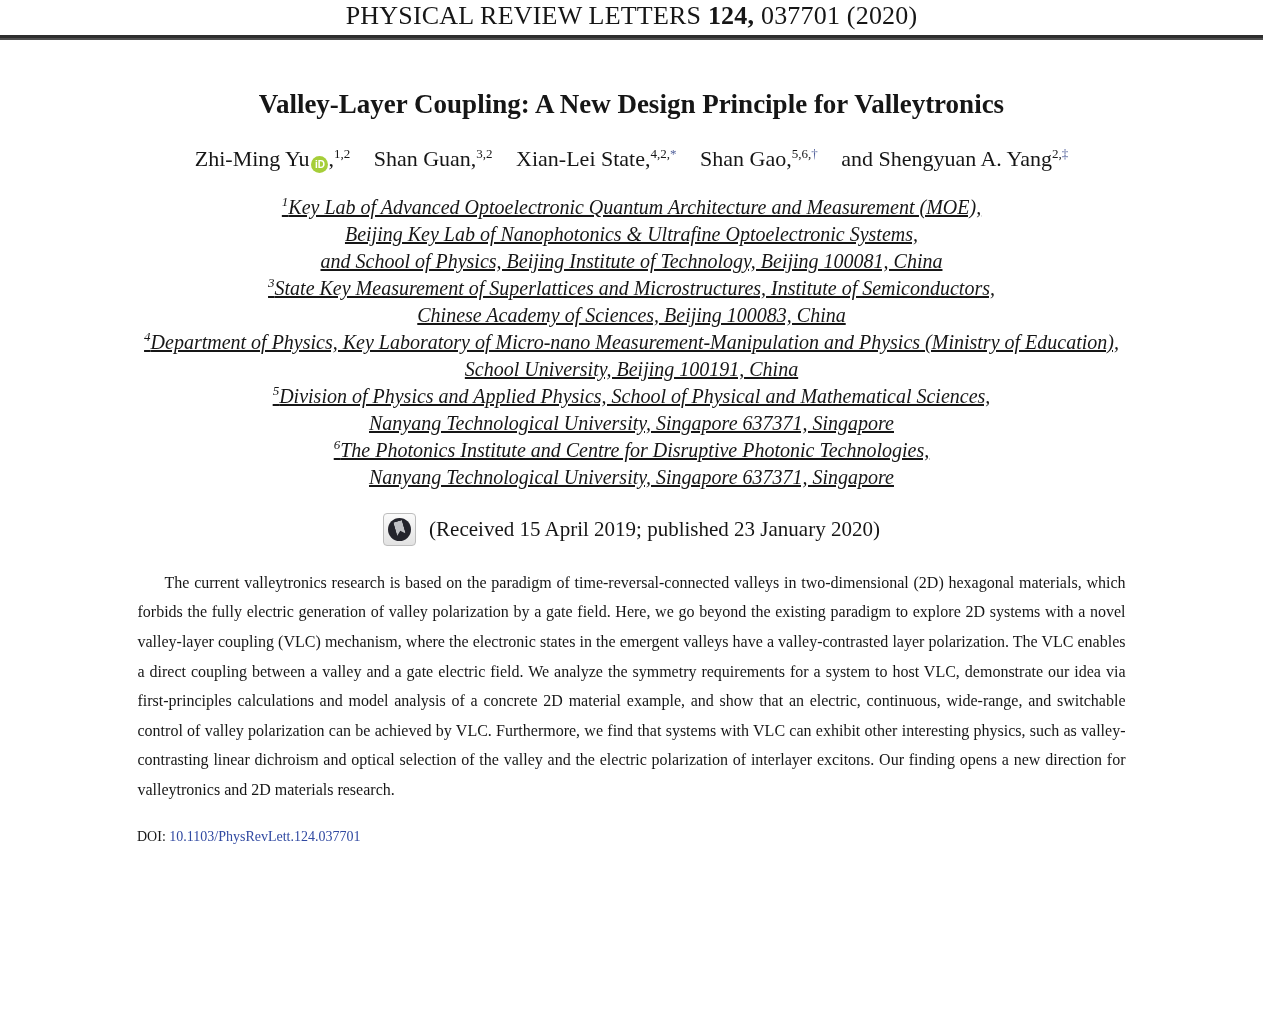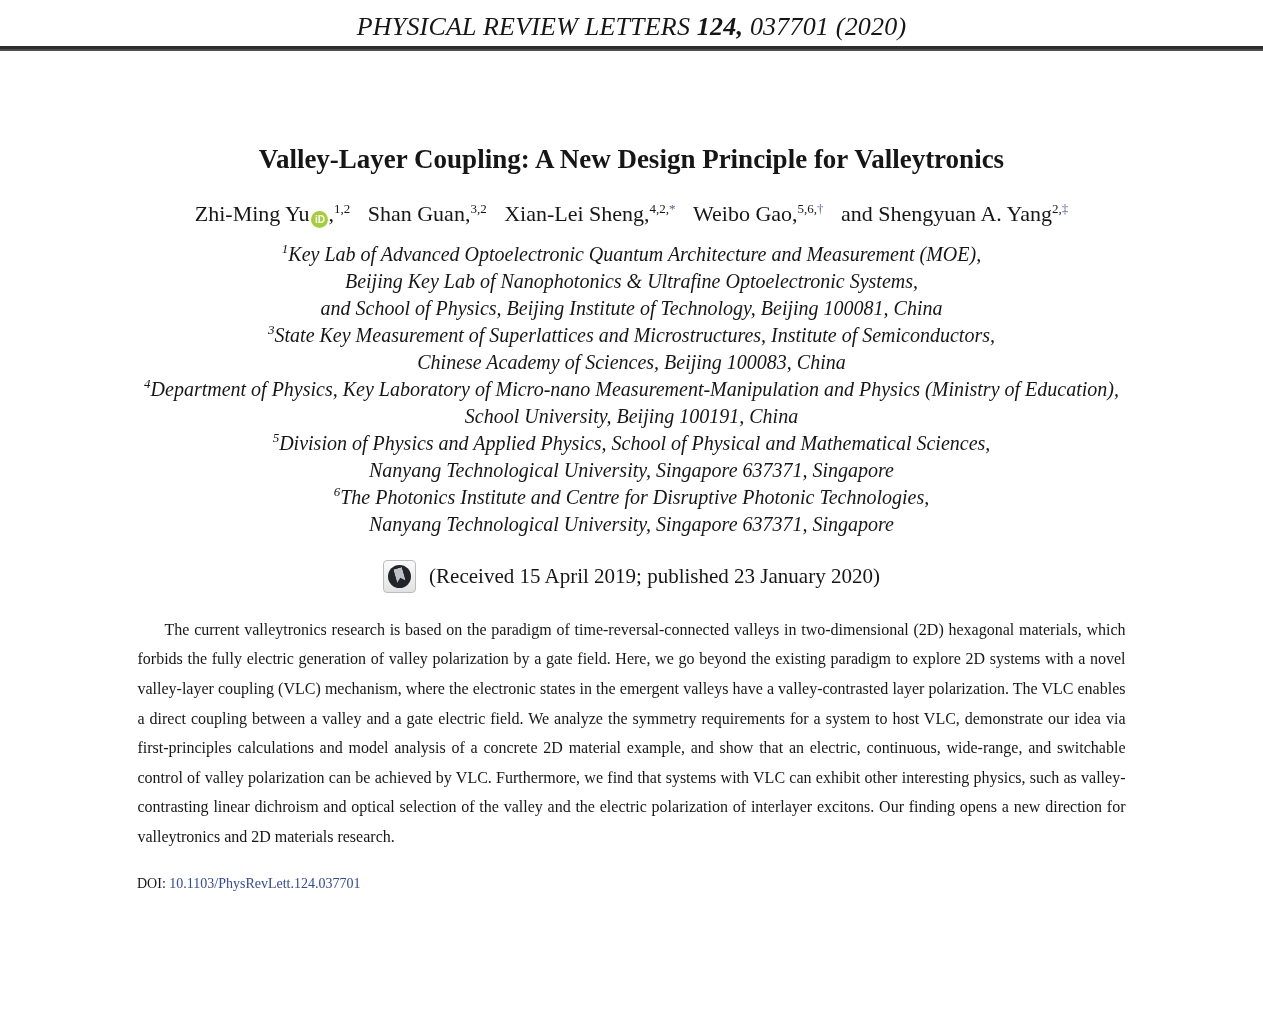--- a/index.html
+++ b/index.html
@@ -8,52 +8,50 @@
     position: relative;
     width: 1263px;
     height: 1035px;
     margin: 0 auto;
     background: #ffffff;
     color: #161616;
     font-family: "Liberation Serif", serif;
     overflow: hidden;
   }
   .journal-header {
-    padding-top: 11px;
     text-align: center;
     font-size: 26px;
     line-height: 1.25;
     letter-spacing: 0.2px;
-    font-style: italic;
   }
   .journal-header .vol { font-weight: bold; }
   .header-rule {
     margin-top: 2px;
     height: 2px;
     border-top: 3px solid #2e2e2e;
     border-bottom: 2px solid #4f4f4f;
     background: #ffffff;
     width: 100%;
   }
   .paper-title {
-    margin-top: 92px;
+    margin-top: 48px;
     text-align: center;
     font-size: 27px;
     font-weight: bold;
     line-height: 1.2;
   }
   .authors {
     margin-top: 24px;
     text-align: center;
     font-size: 22px;
     line-height: 30px;
     white-space: nowrap;
   }
   .author { display: inline; }
-  .author + .author { margin-left: 12px; }
+  .author + .author { margin-left: 18px; }
   sup.auth-sup, sup.affil-sup {
     font-size: 13px;
     line-height: 0;
     position: relative;
     top: -8px;
     vertical-align: baseline;
   }
   .sym-ref { color: #52619b; }
   .orcid-badge {
     display: inline-flex;
@@ -64,25 +62,26 @@
     font-family: "Liberation Sans", sans-serif;
     font-size: 10px;
     font-weight: bold;
     align-items: center;
     justify-content: center;
     vertical-align: -2px;
     margin-left: 2px;
     cursor: pointer;
   }
   .affiliations {
-    margin-top: 12px;
+    margin-top: 20px;
     font-size: 20px;
     font-style: italic;
     text-align: center;
     line-height: 27px;
+    text-decoration: underline;
   }
   .received-line {
     margin-top: 22px;
     display: flex;
     align-items: center;
     justify-content: center;
     gap: 13px;
     font-size: 21px;
   }
   .crossmark-btn {
@@ -140,22 +139,22 @@
     <span>037701 (2020)</span>
   </div>
 
   <div class="header-rule"></div>
 
   <h1 class="paper-title">Valley-Layer Coupling: A New Design Principle for Valleytronics</h1>
 
   <p class="authors">
     <span class="author"><span>Zhi-Ming Yu</span><span class="orcid-badge">iD</span><span>,</span><sup class="auth-sup"><span>1,2</span><span class="sym-ref"></span></sup></span>
     <span class="author"><span>Shan Guan</span><span>,</span><sup class="auth-sup"><span>3,2</span><span class="sym-ref"></span></sup></span>
-    <span class="author"><span>Xian-Lei Sheng</span><span>,</span><sup class="auth-sup"><span>4,2,</span><span class="sym-ref">*</span></sup></span>
-    <span class="author"><span>Weibo Gao</span><span>,</span><sup class="auth-sup"><span>5,6,</span><span class="sym-ref">†</span></sup></span>
+    <span class="author"><span>Xian-Lei State</span><span>,</span><sup class="auth-sup"><span>4,2,</span><span class="sym-ref">*</span></sup></span>
+    <span class="author"><span>Shan Gao</span><span>,</span><sup class="auth-sup"><span>5,6,</span><span class="sym-ref">†</span></sup></span>
     <span class="author"><span>and Shengyuan A. Yang</span><span></span><sup class="auth-sup"><span>2,</span><span class="sym-ref">‡</span></sup></span>
   </p>
 
   <div class="affiliations">
     <div><sup class="affil-sup">1</sup><span>Key Lab of Advanced Optoelectronic Quantum Architecture and Measurement (MOE),</span></div>
     <div>Beijing Key Lab of Nanophotonics &amp; Ultrafine Optoelectronic Systems,</div>
     <div>and School of Physics, Beijing Institute of Technology, Beijing 100081, China</div>
     <div><sup class="affil-sup">3</sup><span>State Key Measurement of Superlattices and Microstructures, Institute of Semiconductors,</span></div>
     <div>Chinese Academy of Sciences, Beijing 100083, China</div>
     <div><sup class="affil-sup">4</sup><span>Department of Physics, Key Laboratory of Micro-nano Measurement-Manipulation and Physics (Ministry of Education),</span></div>

